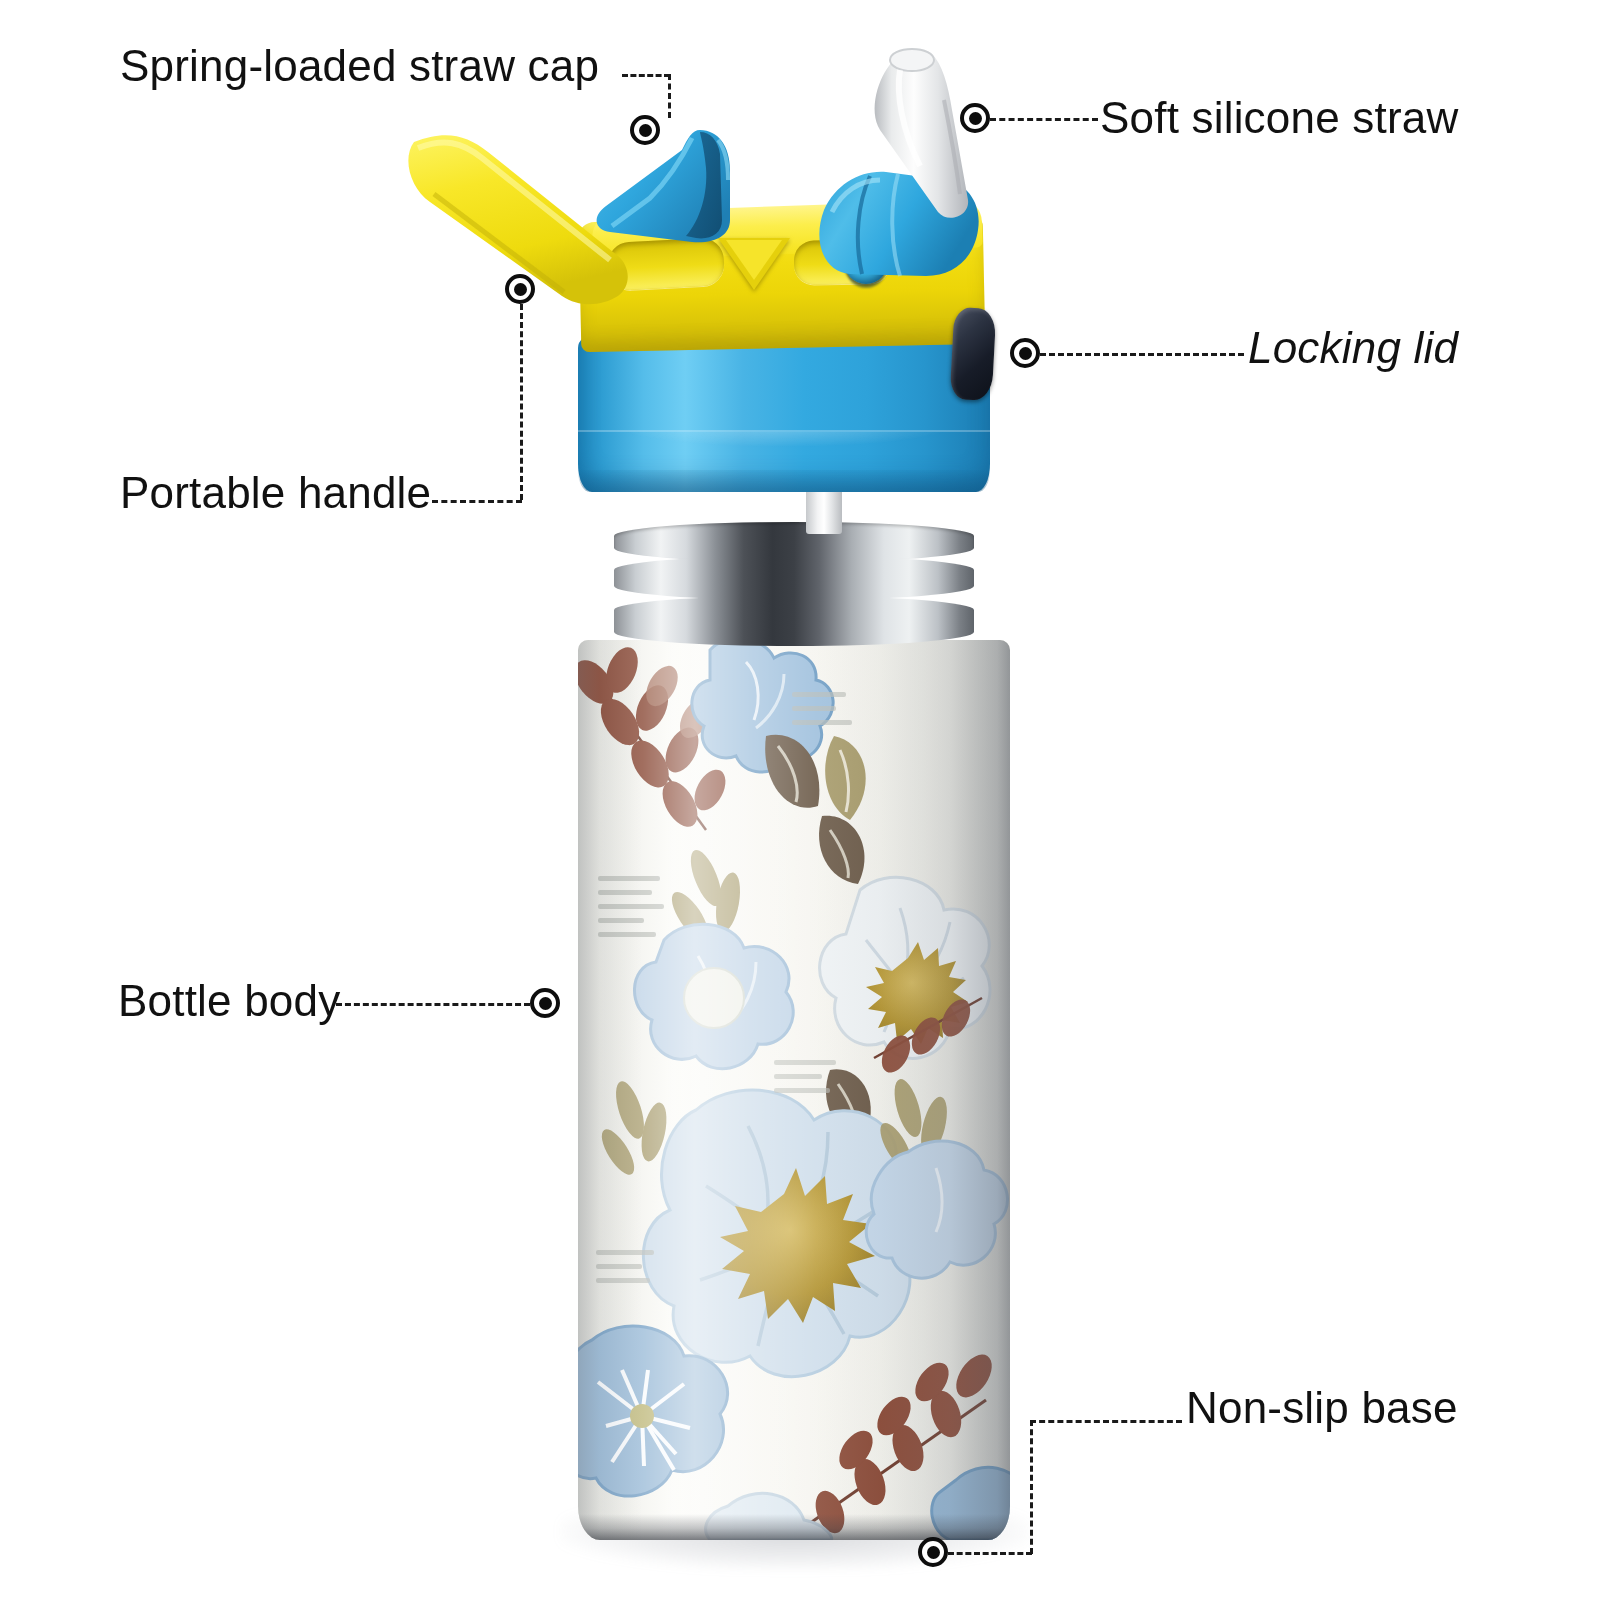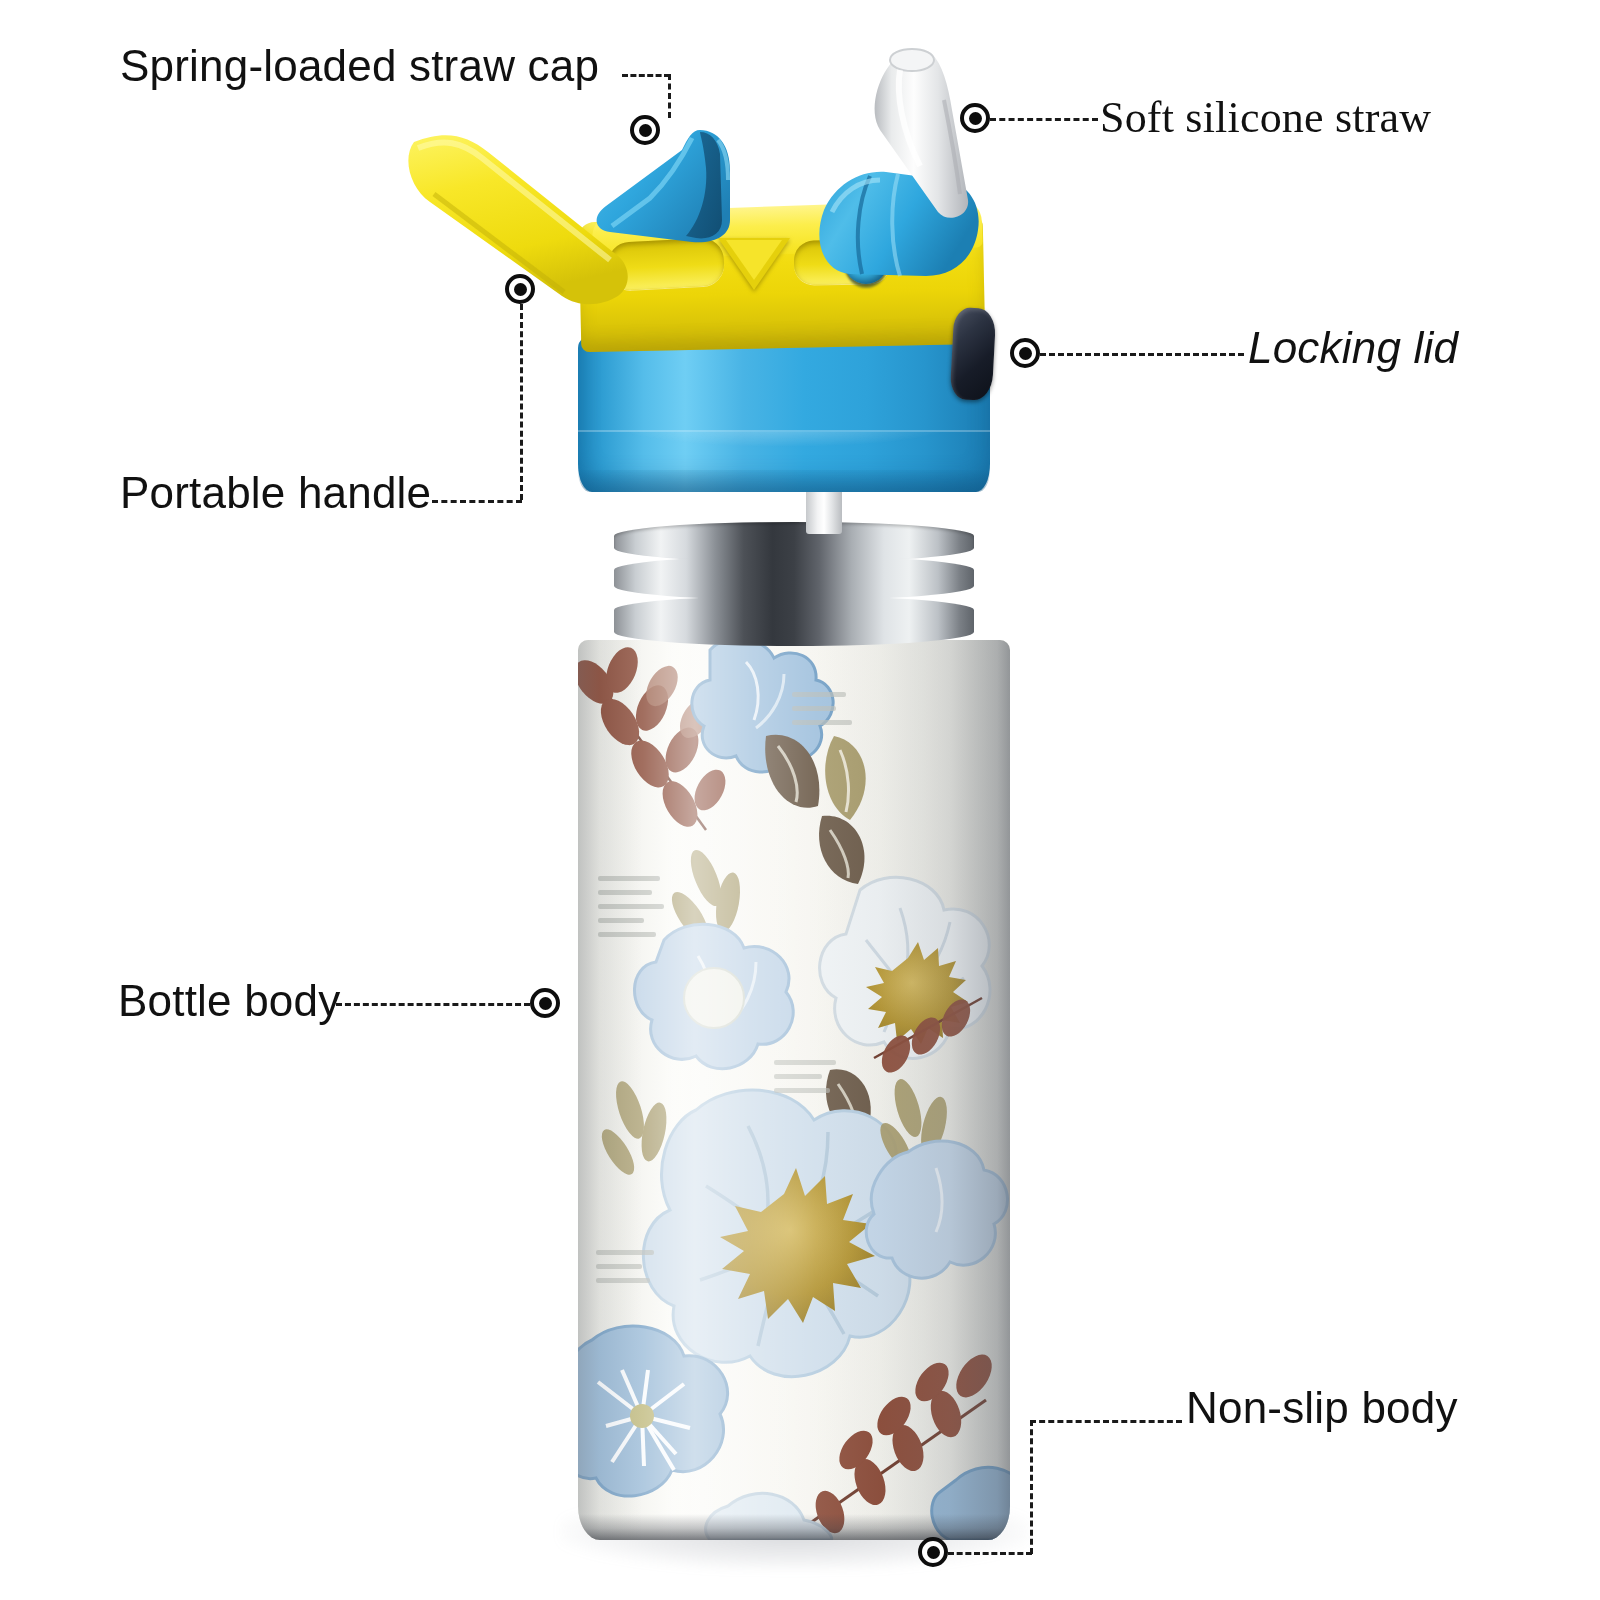--- a/index.html
+++ b/index.html
@@ -501,34 +501,34 @@
     </div>
   </div>
 
   <div class="callout-label" style="left:120px;top:40px;">Spring-loaded straw cap</div>
   <div class="lead-h" style="left:622px;top:74px;width:48px;"></div>
   <div class="lead-v" style="left:668px;top:74px;height:44px;"></div>
   <div class="dot" style="left:630px;top:115px;"></div>
 
   <div class="dot" style="left:960px;top:103px;"></div>
   <div class="lead-h" style="left:990px;top:118px;width:108px;"></div>
-  <div class="callout-label" style="left:1100px;top:92px;font-family:Liberation Serif, serif;">Soft silicone straw</div>
+  <div class="callout-label" style="left:1100px;top:92px;">Soft silicone straw</div>
 
   <div class="dot" style="left:1010px;top:338px;"></div>
   <div class="lead-h" style="left:1040px;top:353px;width:204px;"></div>
   <div class="callout-label" style="left:1248px;top:322px;font-style:italic;">Locking lid</div>
 
   <div class="dot" style="left:505px;top:274px;"></div>
   <div class="lead-v" style="left:520px;top:304px;height:196px;"></div>
   <div class="lead-h" style="left:432px;top:500px;width:90px;"></div>
   <div class="callout-label" style="left:120px;top:467px;">Portable handle</div>
 
   <div class="callout-label" style="left:118px;top:975px;">Bottle body</div>
   <div class="lead-h" style="left:336px;top:1003px;width:194px;"></div>
   <div class="dot" style="left:530px;top:988px;"></div>
 
   <div class="dot" style="left:918px;top:1537px;"></div>
   <div class="lead-h" style="left:948px;top:1552px;width:84px;"></div>
   <div class="lead-v" style="left:1030px;top:1420px;height:134px;"></div>
   <div class="lead-h" style="left:1030px;top:1420px;width:152px;"></div>
-  <div class="callout-label" style="left:1186px;top:1382px;">Non-slip body</div>
+  <div class="callout-label" style="left:1186px;top:1382px;">Non-slip base</div>
 
 </div>
 
 </body></html>

